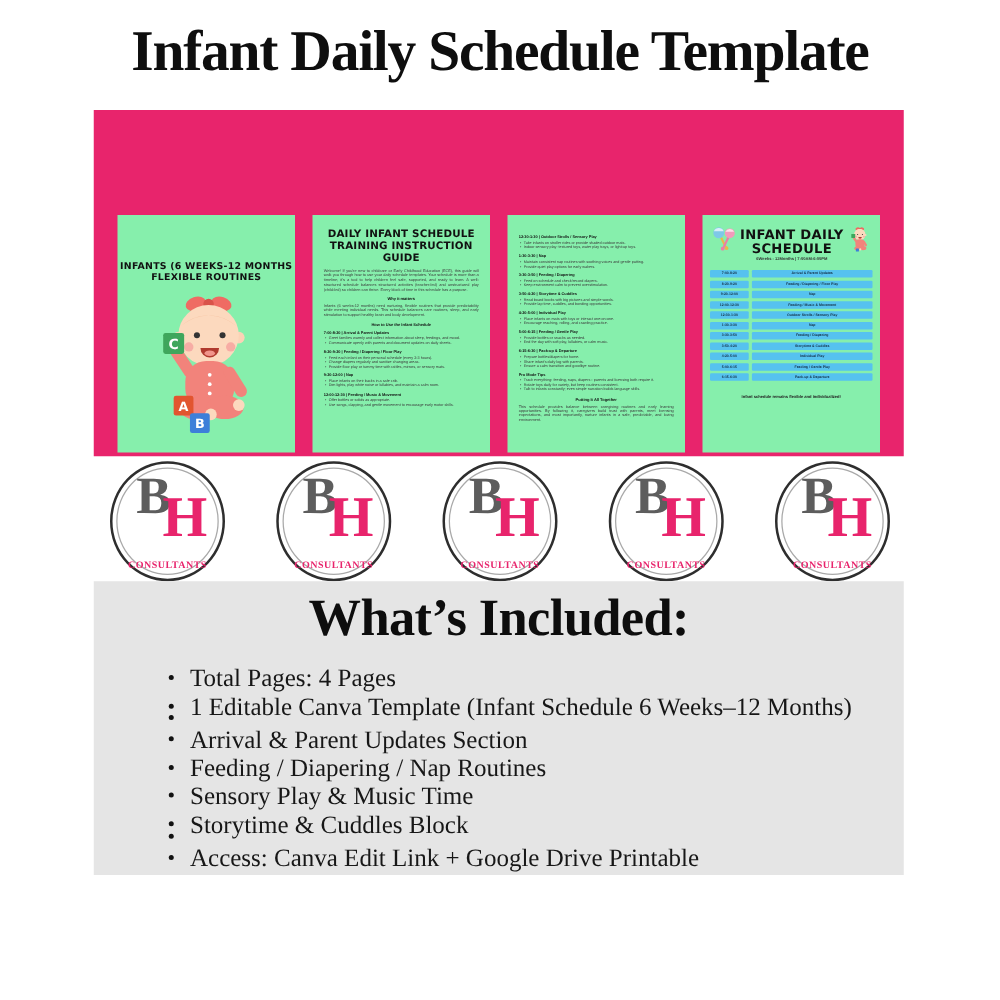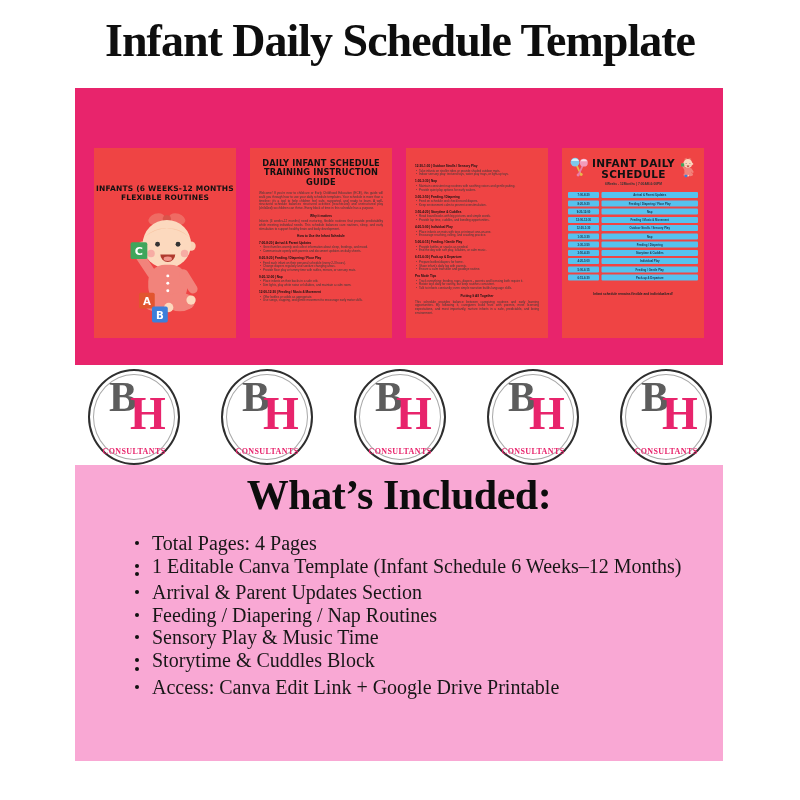--- a/index.html
+++ b/index.html
@@ -1,35 +1,35 @@
 <!DOCTYPE html>
 <html><head>
 <meta charset="utf-8">
 <style>
   * { margin:0; padding:0; box-sizing:border-box; }
   html,body { background:#ffffff; }
   body { font-family:"Liberation Sans", sans-serif; }
-  .canvas { position:relative; width:800px; height:800px; background:#fff; overflow:hidden; margin:0 auto; }
+  .canvas { position:relative; width:800px; height:700px; background:#fff; overflow:hidden; margin:0 auto; }
 
   
   .main-title {
     position:absolute; top:14px; left:0; right:0;
     text-align:center;
     font-family:"Liberation Serif", serif;
     font-weight:600; font-size:46px; letter-spacing:-1px;
     color:#0e0e0e;
   }
 
   
   .banner {
     position:absolute; left:75px; top:88px; width:648px; height:277px;
     background:#E8246C;
   }
   .pages { display:flex; justify-content:center; gap:14px; padding-top:60px; }
-  .doc-page { width:142px; height:190px; background:#ef4444; overflow:hidden; flex:0 0 auto; }
+  .doc-page { width:142px; height:190px; background:#86efac; overflow:hidden; flex:0 0 auto;margin-top:24px; }
   .page-inner { width:284px; height:380px; transform:scale(0.5); transform-origin:0 0; color:#2c2c2c; }
 
   
   .p1 { text-align:center; padding-top:36px; }
   .p1-title { font-family:"DejaVu Sans", sans-serif; font-weight:bold; font-size:7.5px; line-height:9px; letter-spacing:0.2px; color:#111; }
   .p1 svg { display:block; margin:5px auto 0; }
 
   
   .p2 .page-inner { padding:20px 18px; }
   .p3 .page-inner { padding:26px 18px; }
@@ -59,21 +59,21 @@
   
   .logo-row { position:absolute; left:88px; top:369px; width:624px; height:96px; display:flex; justify-content:space-between; }
   .logo { position:relative; width:92px; height:96px; border:2px solid #2e2e2e; border-radius:50%; background:#fff; font-family:"Liberation Serif", serif; }
   .logo::before { content:""; position:absolute; inset:3px; border:1px solid #a9a9a9; border-radius:50%; }
   .logo-b { position:absolute; left:19px; top:2px; font-size:42px; font-weight:bold; color:#5d5d5d; }
   .logo-h { position:absolute; left:40px; top:16px; font-size:46px; font-weight:bold; color:#E8246C; }
   .logo-name { position:absolute; left:0; right:0; top:64px; text-align:center; font-size:9.5px; font-weight:bold; color:#2a2a2a;margin-top:36px; }
   .logo-tag { position:absolute; left:0; right:0; top:76px; text-align:center; font-size:8px; font-weight:bold; letter-spacing:0.4px; color:#E8246C; }
 
   
-  .included { position:absolute; left:75px; top:465px; width:648px; height:296px; background:#f9a8d4; color:#101010; }
+  .included { position:absolute; left:75px; top:465px; width:648px; height:296px; background:#e5e5e5; color:#101010; }
   .included-h {
     text-align:center; margin-top:6px;
     font-family:"Liberation Serif", serif; font-weight:600;
     font-size:42px; letter-spacing:-0.5px; color:#0d0d0d;
   }
   .inc-list { list-style:none; margin:13px 0 0 60px; }
   .inc-item { display:flex; align-items:baseline; font-family:"Liberation Serif", serif; font-size:20px; line-height:22.6px; color:#171717; }
   .inc-dot { width:4px; height:4px; border-radius:50%; background:#111; margin-right:13px; flex:0 0 auto; position:relative; top:-5px; }
 </style>
 </head>

